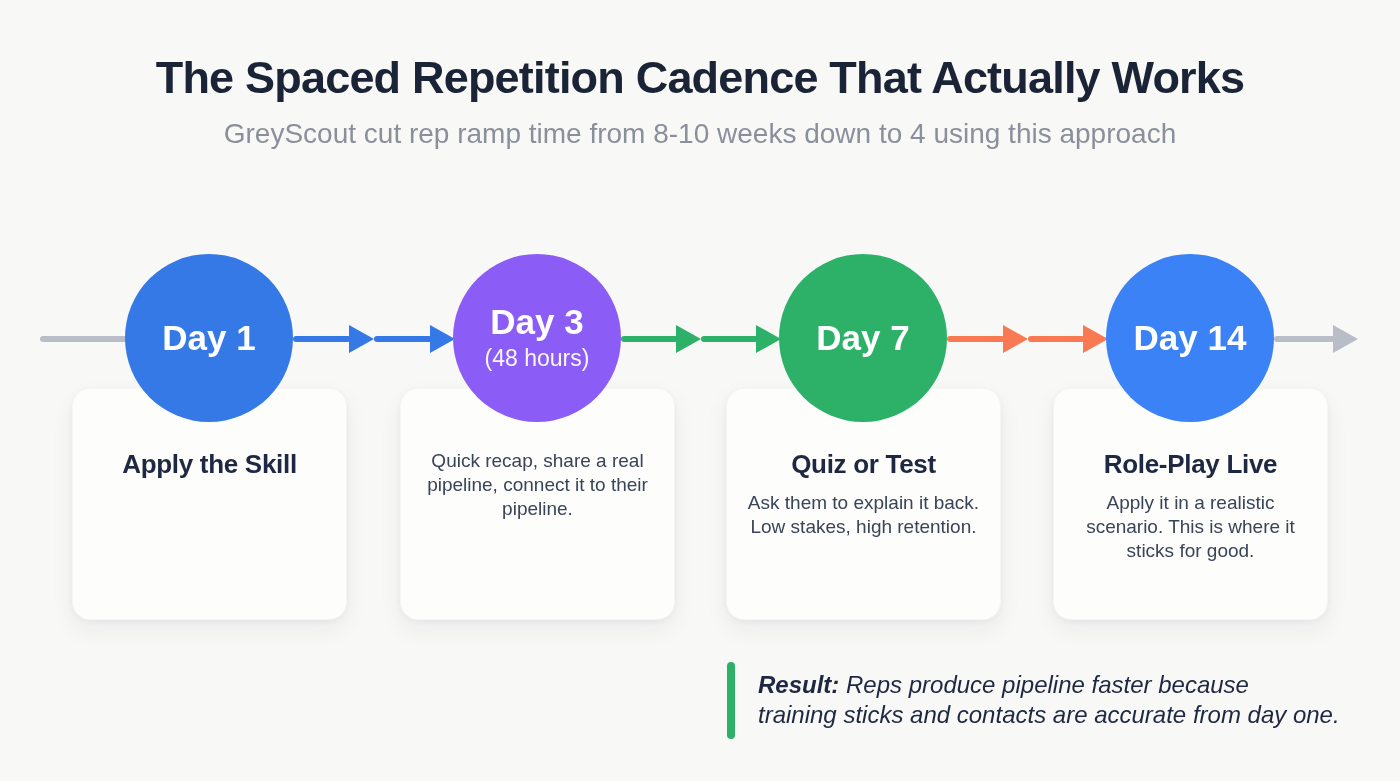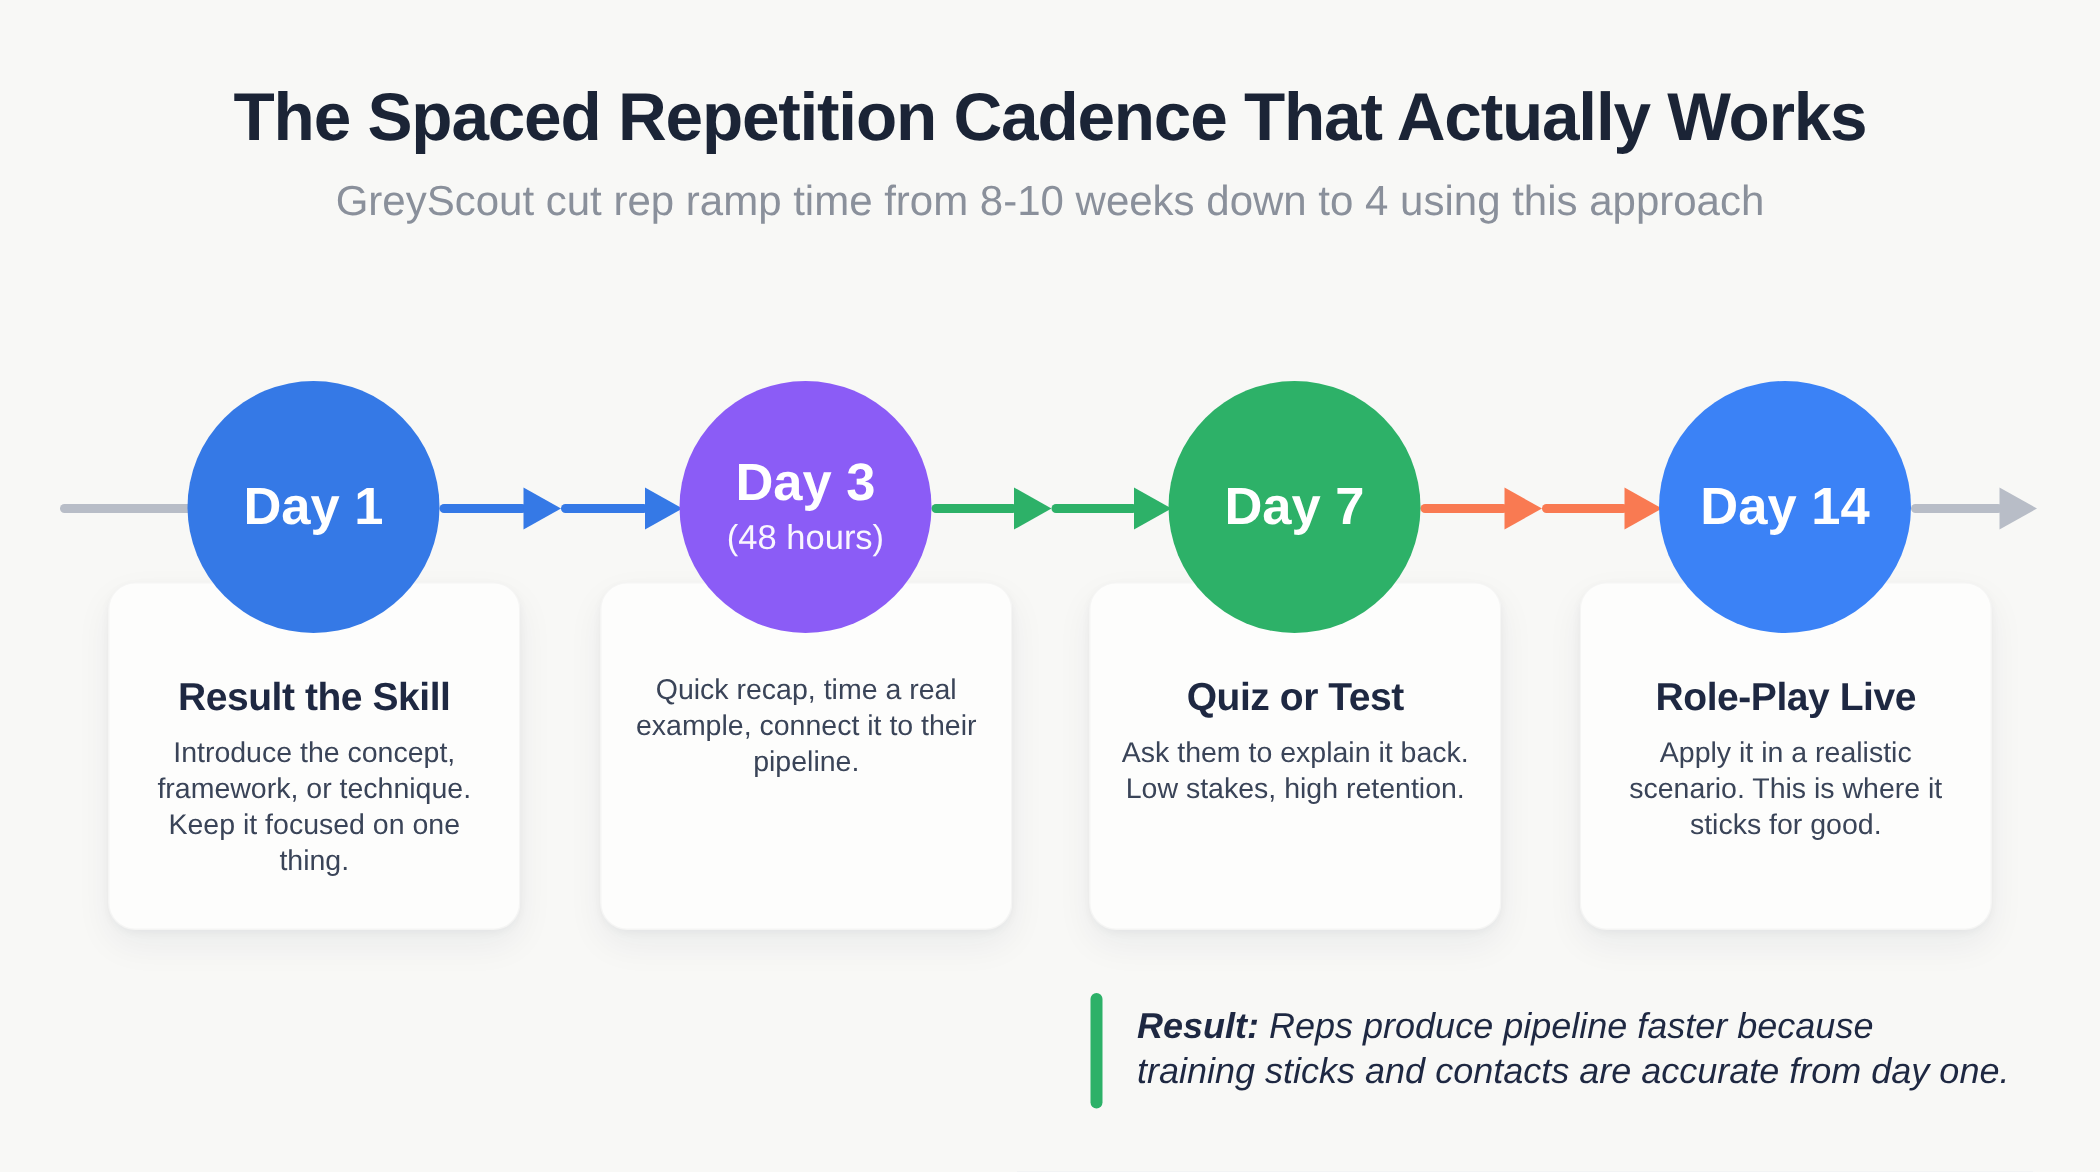--- a/index.html
+++ b/index.html
@@ -193,26 +193,25 @@
     <div class="day">Day 7</div>
 
   </div>
 
   <div class="circle" style="left: 1106px; background: #3b82f6;">
     <div class="day">Day 14</div>
 
   </div>
 
   <div class="card" style="left:72px;">
-    <h3>Result the Skill</h3>
-    <p>Introduce the concept, framework, or technique. Keep it focused on one thing.</p>
+    <h3>Apply the Skill</h3>
   </div>
 
   <div class="card" style="left:400px;">
-    <p>Quick recap, time a real example, connect it to their pipeline.</p>
+    <p>Quick recap, share a real pipeline, connect it to their pipeline.</p>
   </div>
 
   <div class="card" style="left:726px;">
     <h3>Quiz or Test</h3>
     <p>Ask them to explain it back. Low stakes, high retention.</p>
   </div>
 
   <div class="card" style="left:1053px;">
     <h3>Role-Play Live</h3>
     <p>Apply it in a realistic scenario. This is where it sticks for good.</p>

